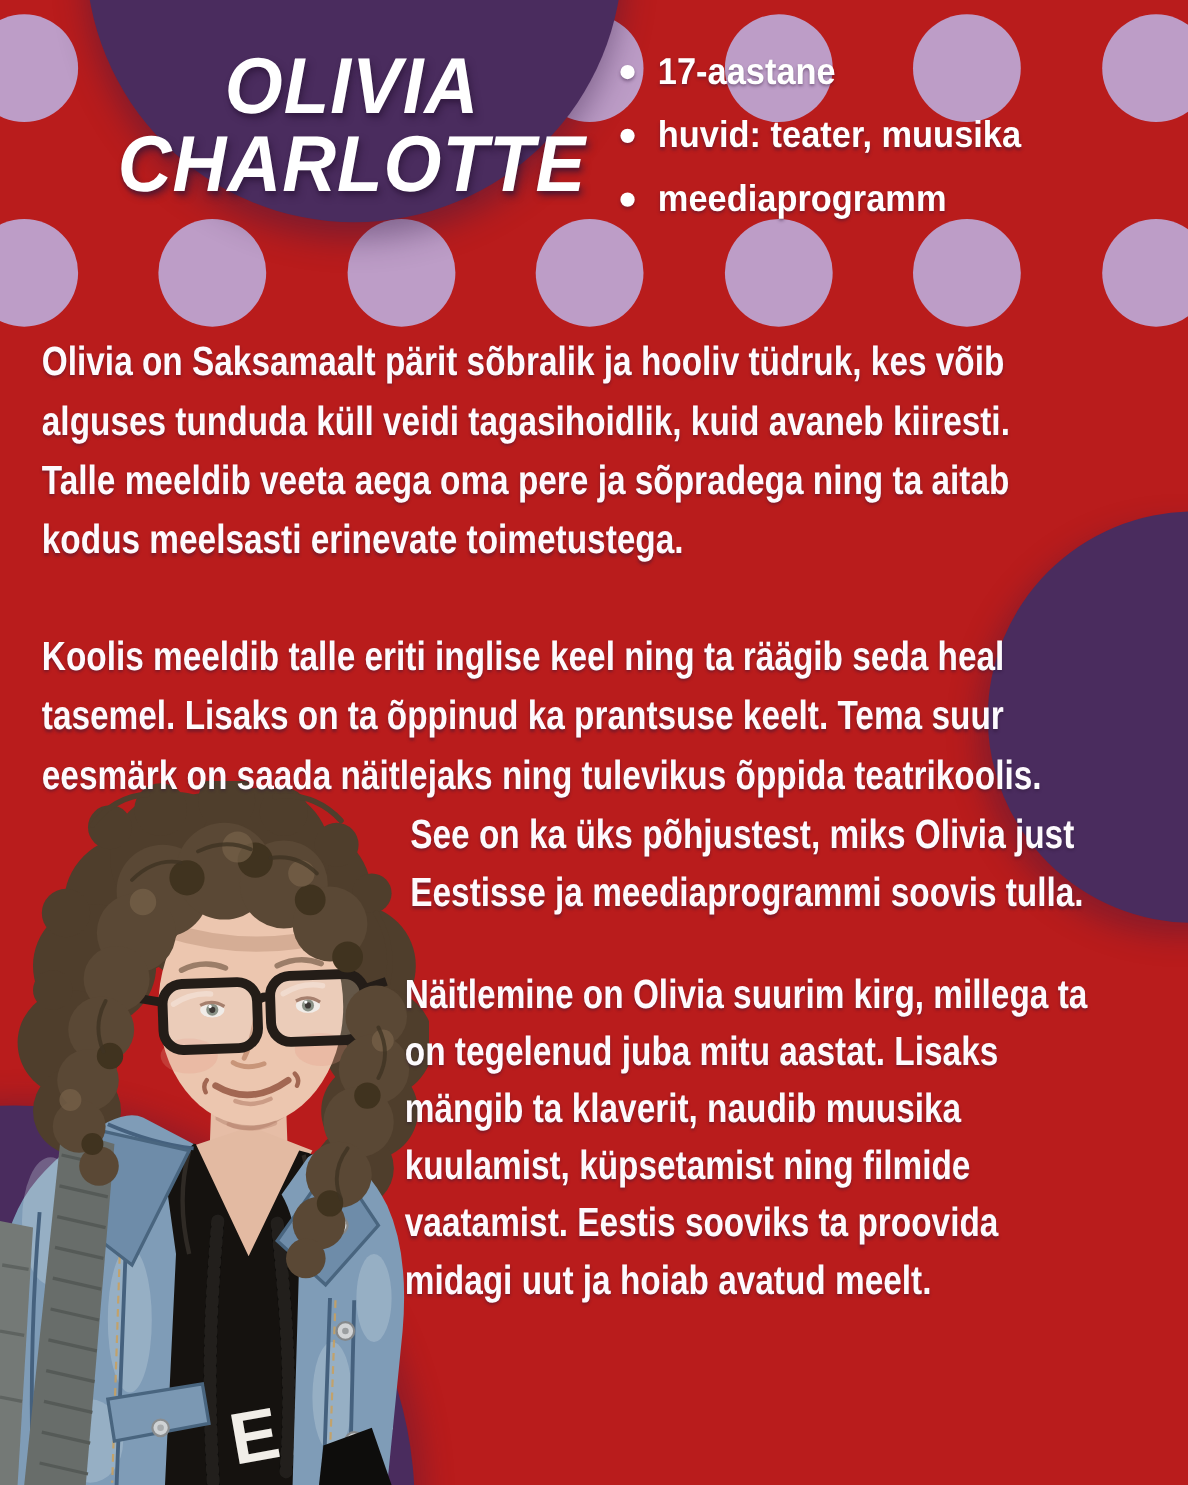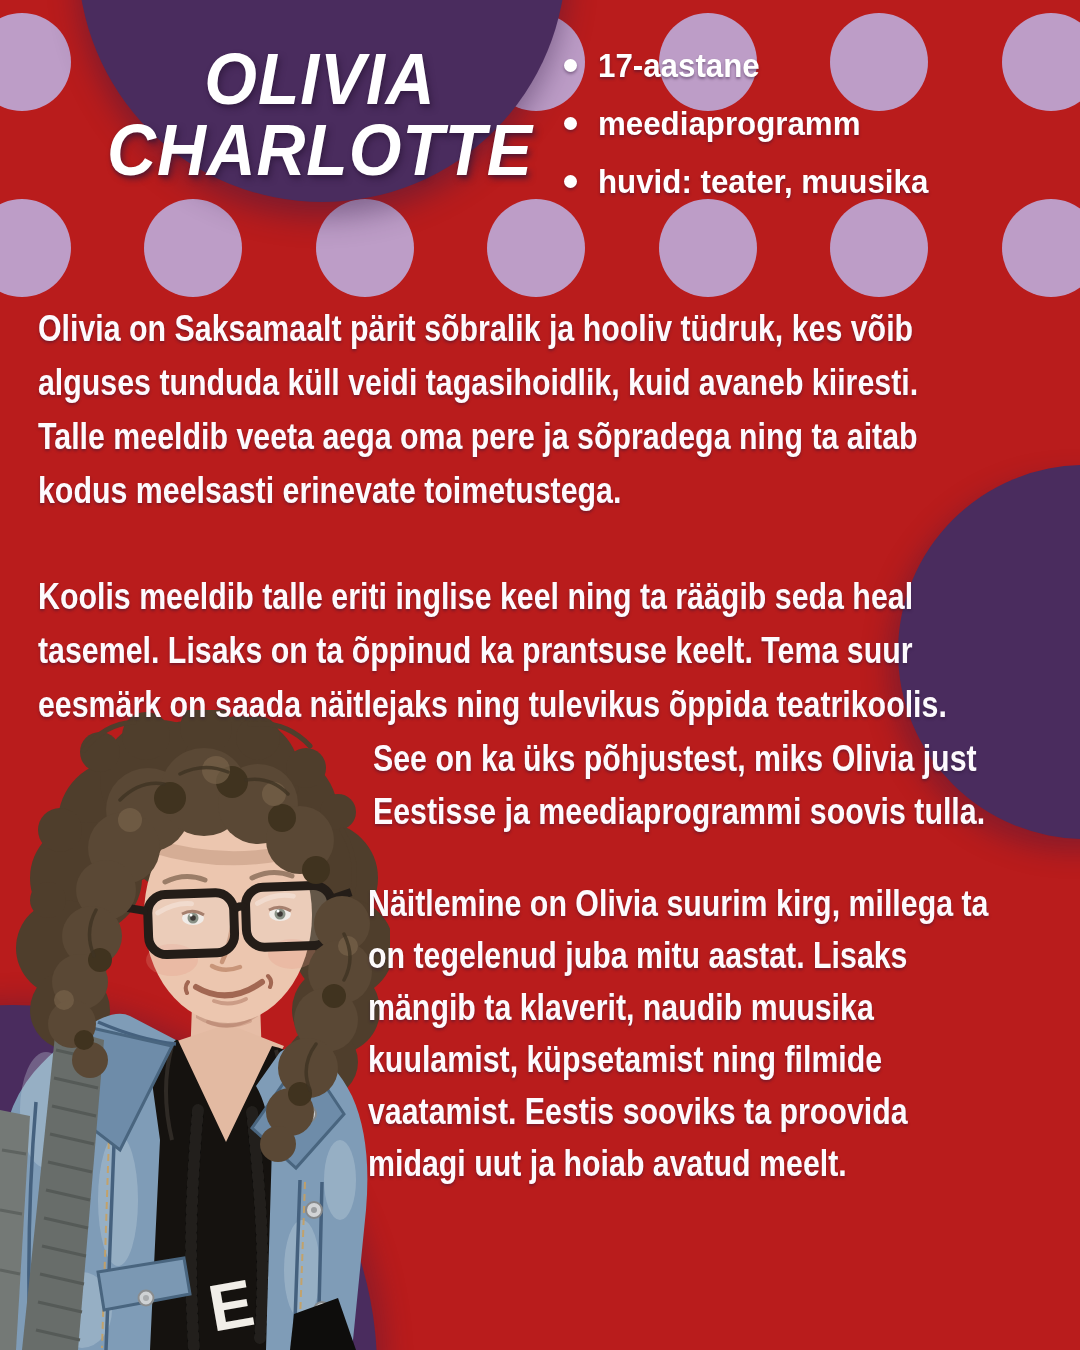--- a/index.html
+++ b/index.html
@@ -77,25 +77,25 @@
     <div>CHARLOTTE</div>
   </div>
 
   <ul class="facts">
     <li>
       <span class="bdot"></span>
       <span class="ftext">17-aastane</span>
     </li>
     <li>
       <span class="bdot"></span>
-      <span class="ftext">meediaprogramm</span>
+      <span class="ftext">huvid: teater, muusika</span>
     </li>
     <li>
       <span class="bdot"></span>
-      <span class="ftext">huvid: teater, muusika</span>
+      <span class="ftext">meediaprogramm</span>
     </li>
   </ul>
 
   <div class="para" id="p1">
     <div class="ln">Olivia on Saksamaalt pärit sõbralik ja hooliv tüdruk, kes võib</div>
     <div class="ln">alguses tunduda küll veidi tagasihoidlik, kuid avaneb kiiresti.</div>
     <div class="ln">Talle meeldib veeta aega oma pere ja sõpradega ning ta aitab</div>
     <div class="ln">kodus meelsasti erinevate toimetustega.</div>
   </div>
 

